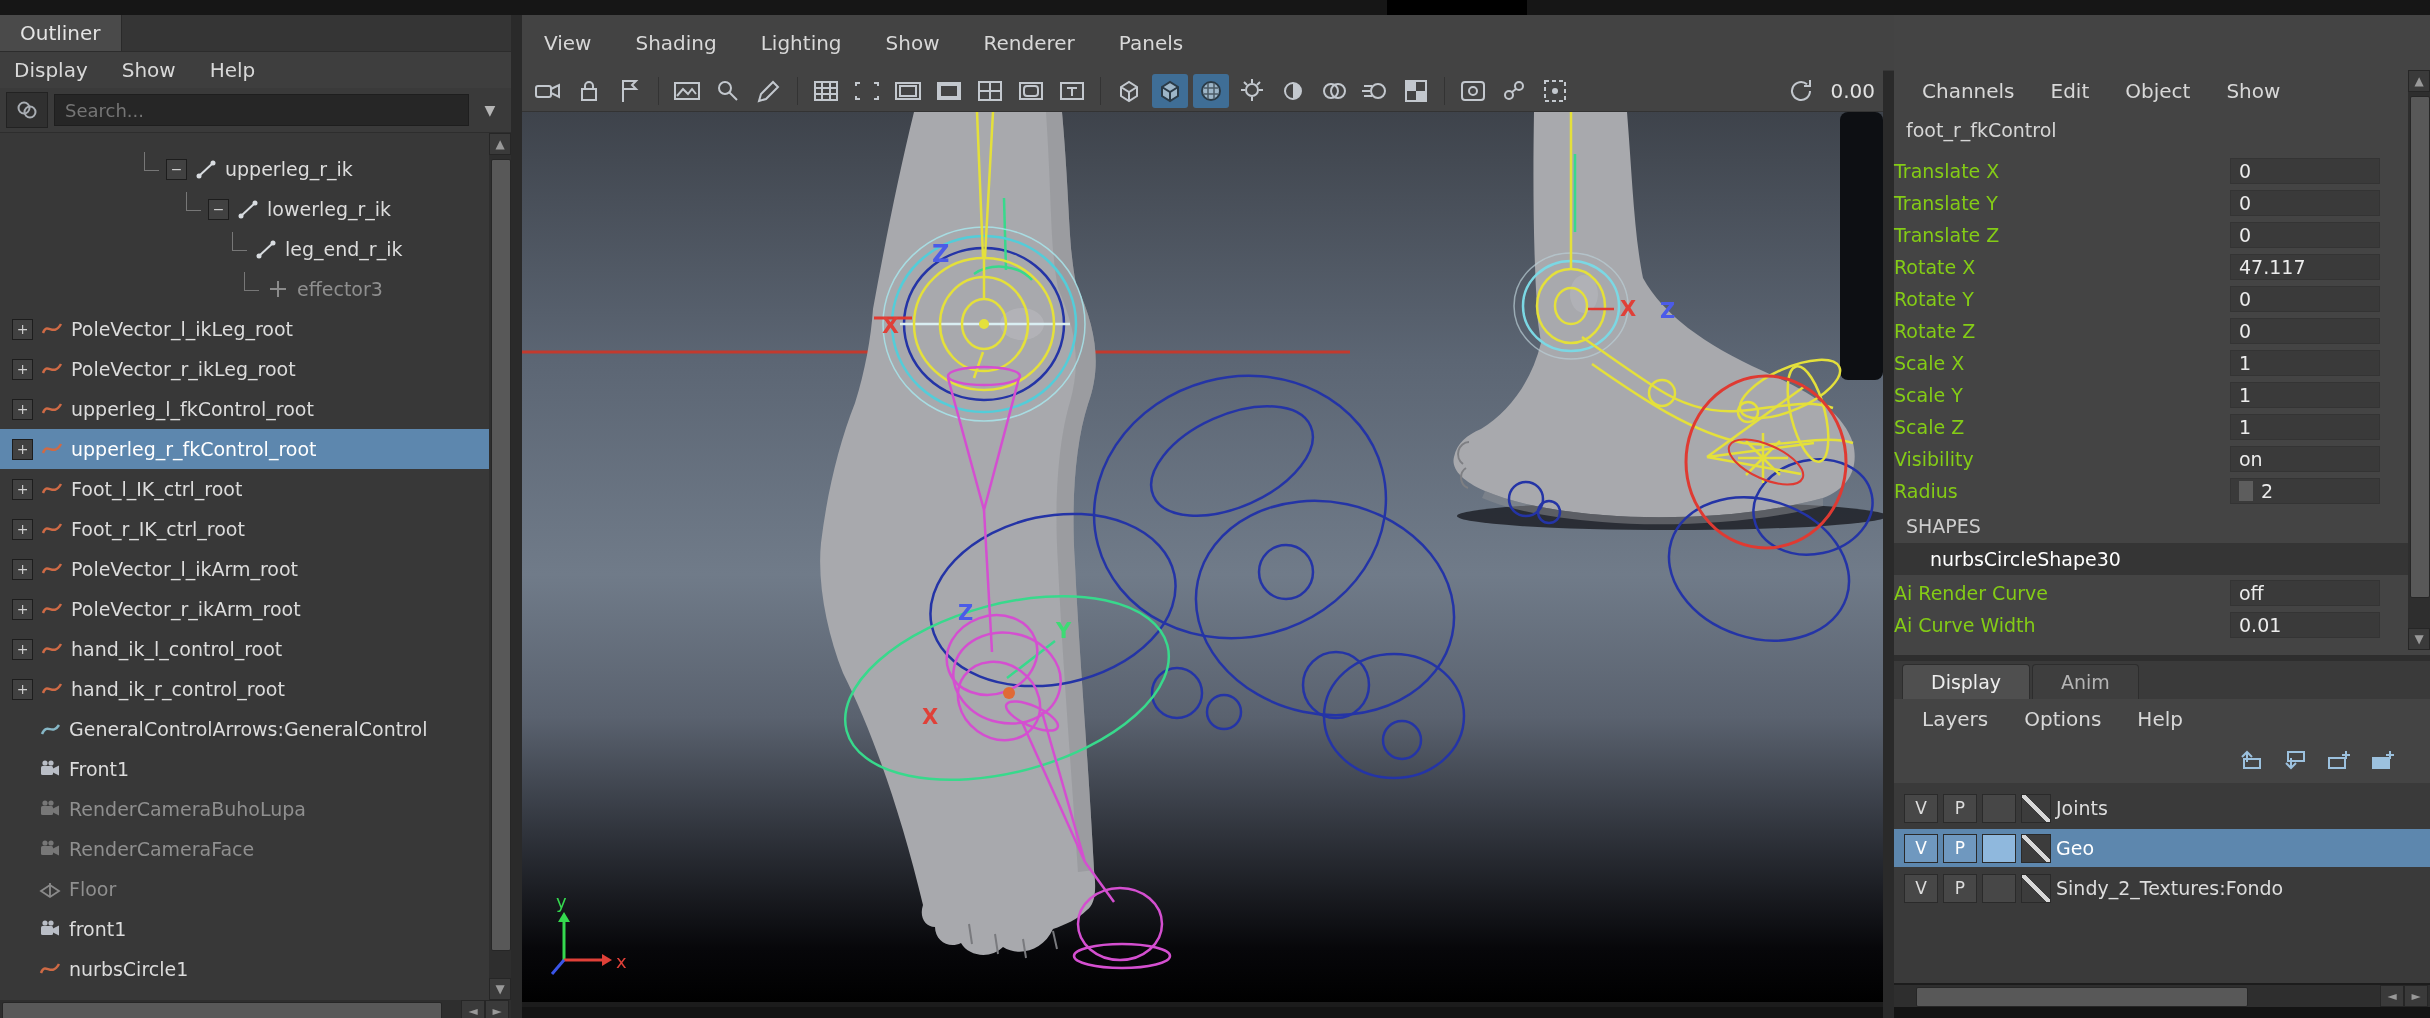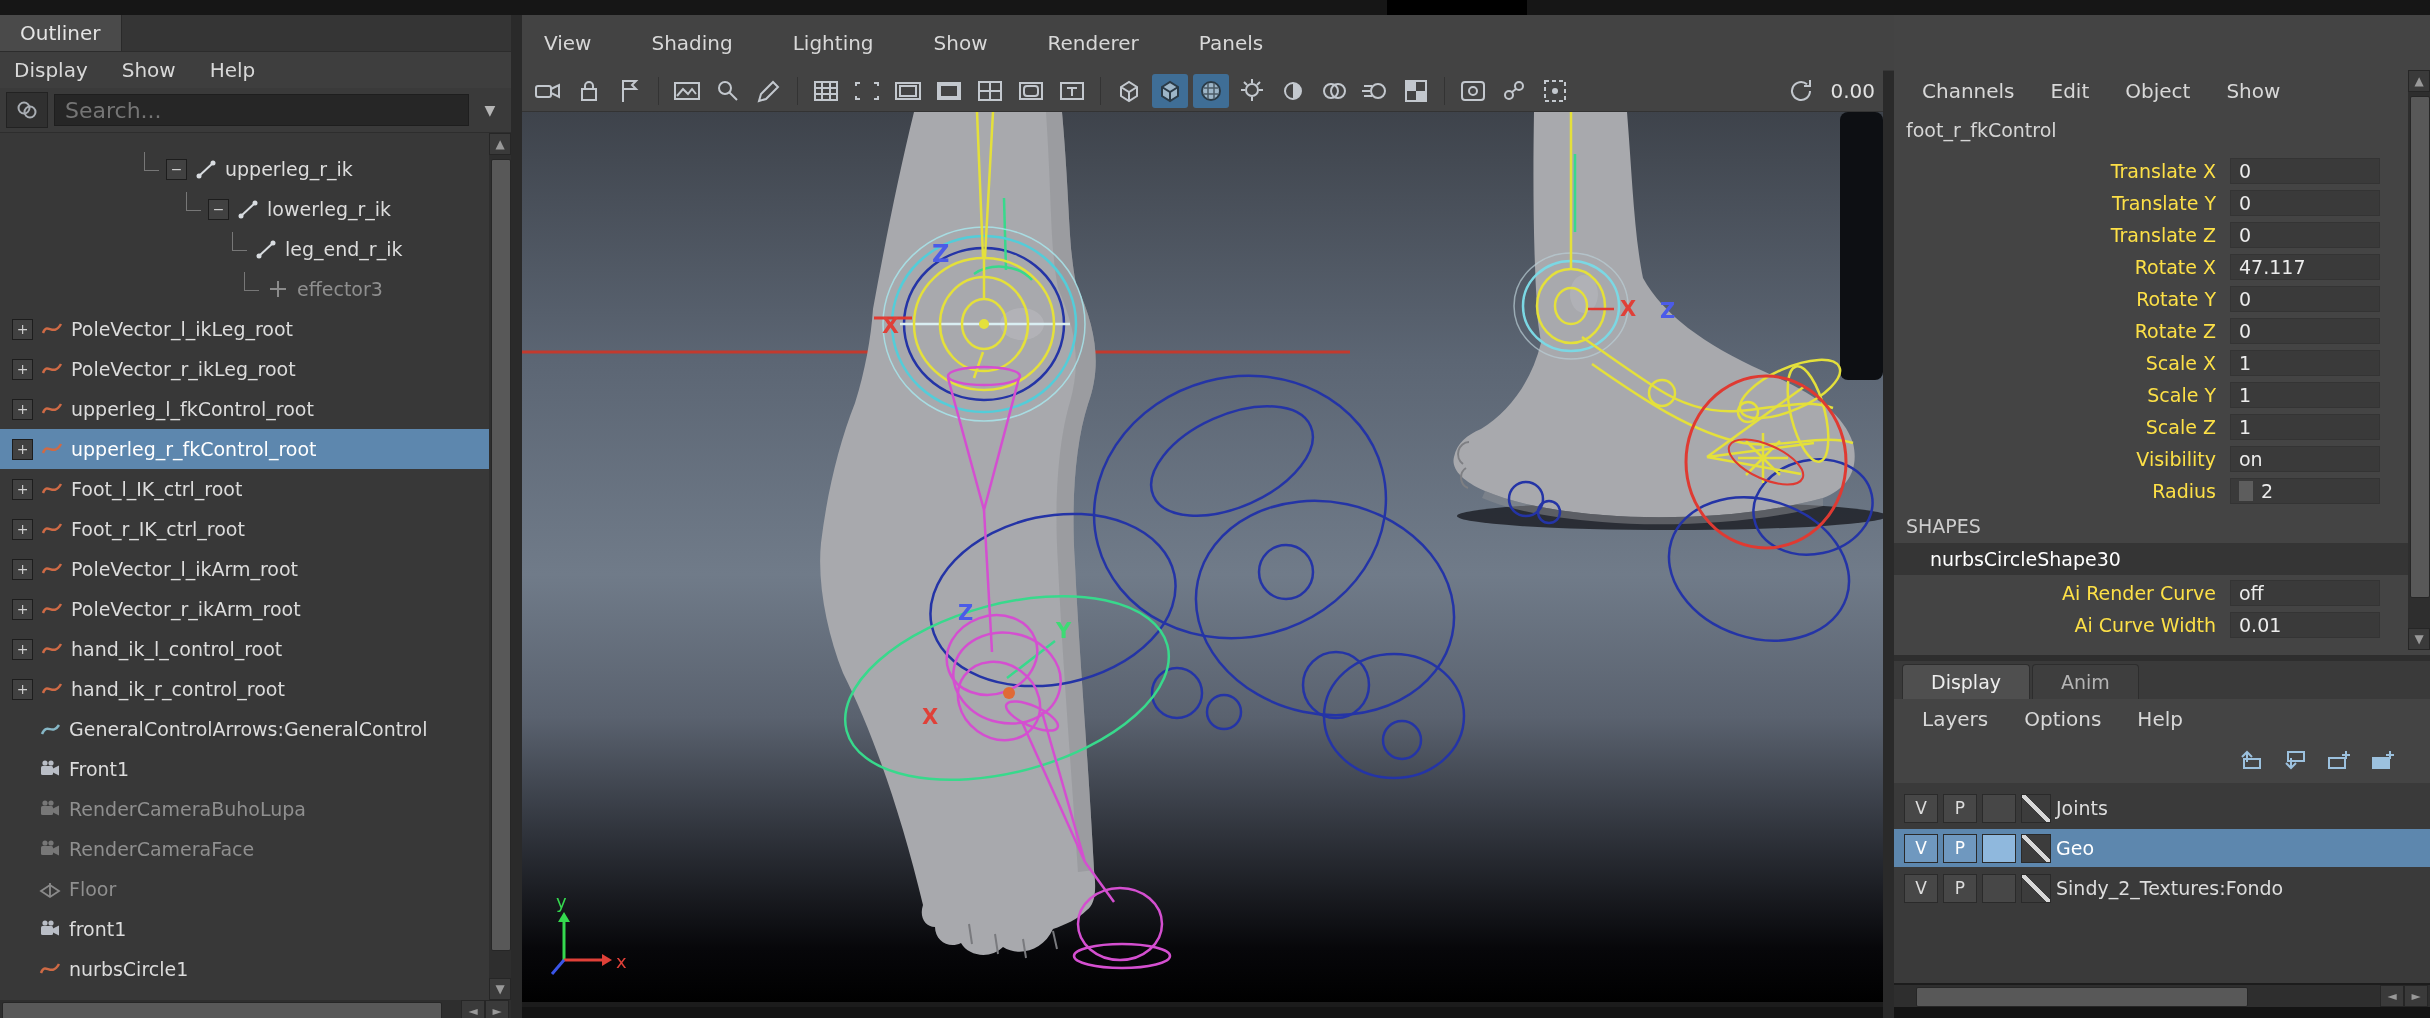--- a/index.html
+++ b/index.html
@@ -15,21 +15,21 @@
   .div2{left:1883px;top:70px;width:11px;height:948px;background:#2a2a2a;}
   
   .outliner{left:0;top:15px;width:511px;height:992px;background:#383838;}
   .otabrow{position:absolute;left:0;top:0;width:511px;height:36px;background:#353535;border-bottom:1px solid #2c2c2c;}
   .otab{position:absolute;left:0;top:0;height:36px;padding:0 20px;display:flex;align-items:center;
         background:#4a4a4a;color:#e4e4e4;font-size:20px;border-right:1px solid #2a2a2a;}
   .omenus{position:absolute;left:0;top:37px;width:511px;height:36px;background:#3e3e3e;display:flex;align-items:center;gap:34px;padding-left:14px;box-sizing:border-box;}
   .menu-item{font-size:20px;color:#d8d8d8;}
   .osearch{position:absolute;left:0;top:73px;width:511px;height:45px;background:#3a3a3a;display:flex;align-items:center;gap:6px;padding:0 6px;box-sizing:border-box;border-bottom:1px solid #2d2d2d;}
   .filterbox{width:40px;height:34px;background:#303030;border:1px solid #222;display:flex;align-items:center;justify-content:center;flex:none;}
-  .osearch input{flex:1;height:30px;background:#262626;border:1px solid #1e1e1e;color:#b5b5b5;font-size:22px;padding:0 10px;font-family:"DejaVu Sans",sans-serif;}
+  .osearch input{flex:1;height:30px;background:#262626;border:1px solid #1e1e1e;color:#b5b5b5;font-size:18px;padding:0 10px;font-family:"DejaVu Sans",sans-serif;}
   .ddbtn{width:30px;height:30px;display:flex;align-items:center;justify-content:center;color:#b5b5b5;font-size:14px;flex:none;}
   .otree{position:absolute;left:0;top:118px;width:489px;height:867px;overflow:hidden;padding-top:16px;box-sizing:border-box;background:#383838;}
   .orow{height:40px;display:flex;align-items:center;gap:7px;font-size:19px;color:#dcdcdc;white-space:nowrap;}
   .orow.sel{background:#5d87ae;color:#ffffff;}
   .orow.dim{color:#8f8f8f;}
   .ebox{width:19px;height:19px;background:#414141;border:1px solid #1d1d1d;display:flex;align-items:center;justify-content:center;font-size:14px;line-height:1;color:#cfcfcf;flex:none;}
   .oicon{width:24px;height:22px;flex:none;display:flex;align-items:center;justify-content:center;}
   .tw{width:14px;height:18px;border-left:1px solid #777;border-bottom:1px solid #777;flex:none;transform:translateY(-8px);}
   .pl-root{padding-left:12px;}
   .pl-noexp{padding-left:38px;}
@@ -40,21 +40,21 @@
   
   .ovscroll{position:absolute;left:489px;top:118px;width:22px;height:867px;background:#2e2e2e;}
   .sarrow{height:22px;display:flex;align-items:center;justify-content:center;color:#999;font-size:12px;background:#3a3a3a;border:1px solid #262626;box-sizing:border-box;}
   .ovthumb{position:absolute;left:2px;top:26px;width:18px;height:790px;background:#585858;border:1px solid #262626;border-radius:2px;}
   .ohscroll{position:absolute;left:0;top:985px;width:511px;height:22px;background:#2e2e2e;display:flex;align-items:center;}
   .ohthumb{position:absolute;left:2px;top:2px;width:438px;height:18px;background:#585858;border:1px solid #262626;border-radius:2px;}
   .harrows{position:absolute;right:2px;top:0;display:flex;}
   .harrows .sarrow{width:24px;height:22px;}
   
   .vtopbar{left:522px;top:15px;width:1908px;height:55px;background:#434343;border-bottom:1px solid #383838;display:flex;align-items:center;}
-  .vmenus{display:flex;gap:60px;padding-left:22px;align-items:flex-start;}
+  .vmenus{display:flex;gap:44px;padding-left:22px;align-items:flex-start;}
   .vmenus .menu-item{font-size:20px;}
   .wsicons{position:absolute;right:18px;top:8px;display:flex;gap:16px;align-items:center;}
   .wsicon{width:36px;height:36px;display:flex;align-items:center;justify-content:center;}
   .vtoolbar{left:522px;top:70px;width:1361px;height:42px;background:#434343;border-bottom:1px solid #333;display:flex;align-items:center;gap:5px;padding:0 8px;box-sizing:border-box;}
   .tbi{width:36px;height:34px;display:flex;align-items:center;justify-content:center;border-radius:3px;flex:none;}
   .tbi svg{stroke:#c3c8ce;fill:none;stroke-width:2;}
   .tbi.active{background:#3f6e96;}
   .tbsep{width:1px;height:28px;background:#333;margin:0 5px;flex:none;}
   .exposure{margin-left:6px;font-size:20px;color:#e2e2e2;}
   .push{margin-left:auto;}
@@ -62,21 +62,21 @@
   .vcanvas{left:522px;top:112px;width:1361px;height:890px;overflow:hidden;
     background:linear-gradient(to bottom,#3e434b 0%,#5c6674 28%,#707b89 52%,#5a626f 68%,#262930 84%,#07070a 94%,#000 100%);}
   .vcanvas svg.scene{position:absolute;left:0;top:0;}
   .camlabel{position:absolute;left:0;bottom:14px;width:100%;text-align:center;font-size:19px;color:#d2d2d2;font-weight:bold;}
   
   .rpanel{left:1894px;top:15px;width:536px;height:900px;background:#444444;}
   .rmenus{position:absolute;left:0;top:55px;width:536px;height:42px;display:flex;align-items:center;gap:36px;padding-left:28px;box-sizing:border-box;background:#444444;}
   .objname{position:absolute;left:12px;top:104px;font-size:19px;color:#d6d6d6;}
   .chrows{position:absolute;left:0;top:140px;width:514px;}
   .chrow{display:flex;align-items:center;height:32px;}
-  .chlabel{width:336px;text-align:right;padding-right:14px;font-size:19px;color:#fde047;box-sizing:border-box;flex:none;}
+  .chlabel{width:336px;text-align:left;padding-right:14px;font-size:19px;color:#84cc16;box-sizing:border-box;flex:none;}
   .chfield{width:150px;height:26px;background:#3a3a3a;border:1px solid #343434;color:#ececec;font-size:19px;display:flex;align-items:center;padding:0 8px;box-sizing:border-box;}
   .chip{width:14px;height:20px;background:#5d5d5d;margin-right:8px;flex:none;}
   .shapes-h{position:absolute;left:12px;top:500px;font-size:19px;color:#cccccc;}
   .shape-row{position:absolute;left:0;top:528px;width:514px;height:32px;background:#353535;display:flex;align-items:center;padding-left:36px;box-sizing:border-box;font-size:19px;color:#fff;}
   .aiattrs{position:absolute;left:0;top:562px;width:514px;}
   
   .cvscroll{position:absolute;left:514px;top:55px;width:22px;height:580px;background:#2e2e2e;}
   .cvthumb{position:absolute;left:2px;top:26px;width:18px;height:500px;background:#585858;border:1px solid #262626;border-radius:2px;}
   
   .ldiv{position:absolute;left:0;top:640px;width:536px;height:6px;background:#2e2e2e;}

